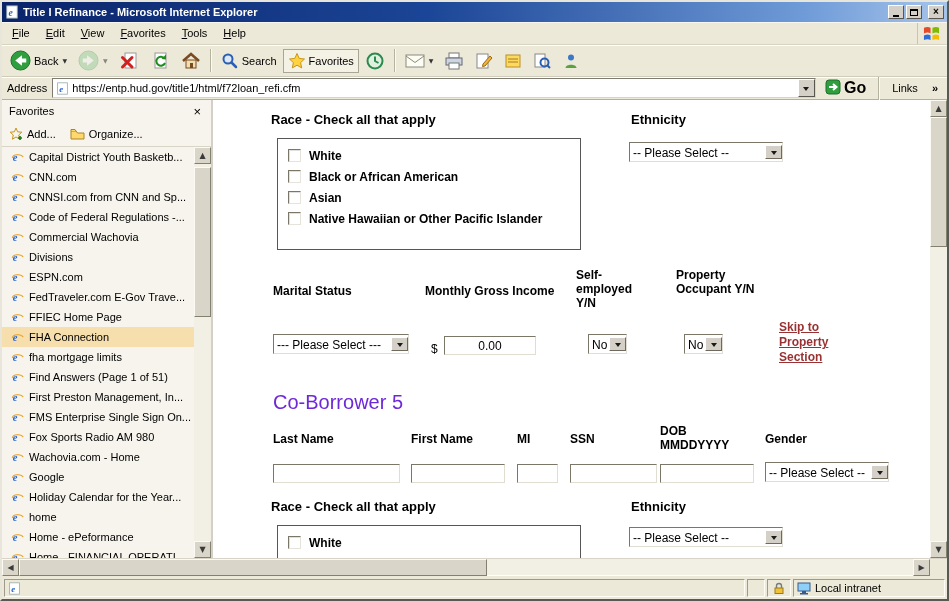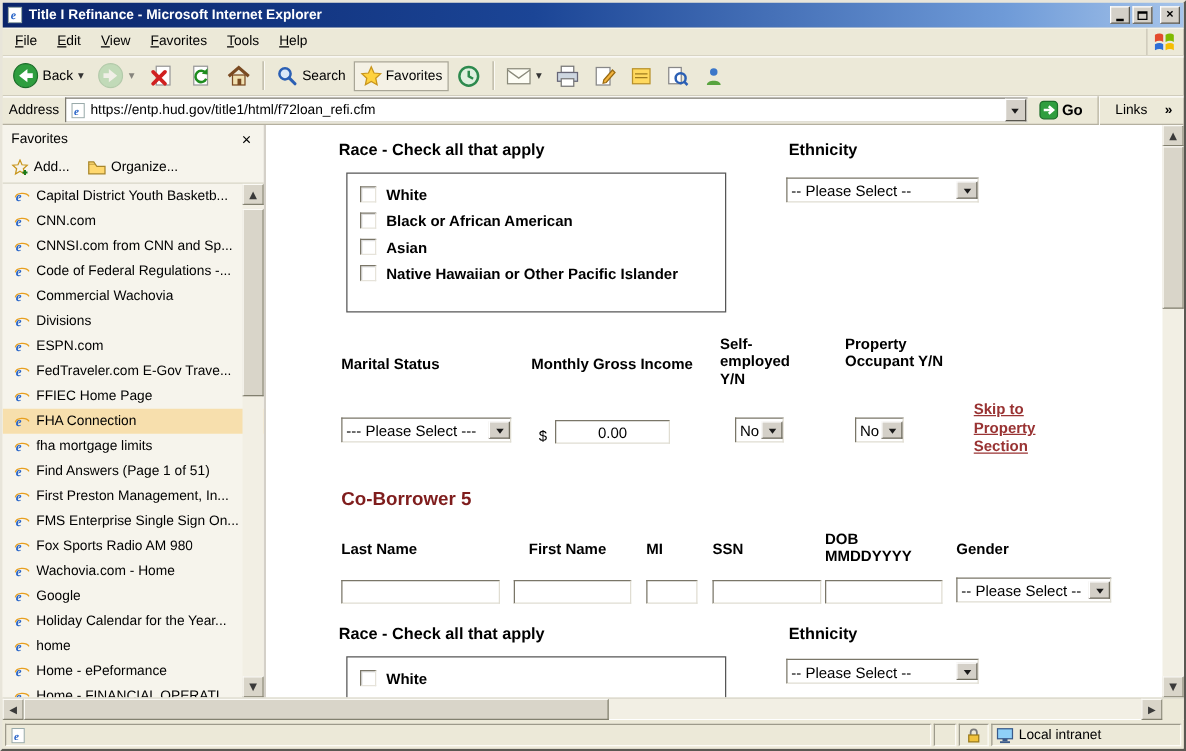--- a/index.html
+++ b/index.html
@@ -29,21 +29,21 @@
   .tb-btn.disabled{opacity:.55}
   .tb-sep{width:2px;height:23px;border-left:1px solid #b6b2a0;border-right:1px solid #fbfaf4;margin:0 3px}
   .dd{font-size:6px;color:#333;font-family:"DejaVu Sans",sans-serif;margin-left:1px}
 
   
   .addressbar{height:23px;display:flex;align-items:center;gap:5px;padding:0 5px;border-bottom:1px solid #b4b0a0;box-shadow:inset 0 1px 0 #fff}
   .addr-label{font-size:11px}
   .url-box{flex:1;height:20px;background:#fff;border:1px solid;border-color:#7e7b70 #d8d5c8 #d8d5c8 #7e7b70;display:flex;align-items:center;padding-left:3px;gap:3px}
   .url-input{flex:1;border:none;outline:none;font-size:11px;font-family:"Liberation Sans",sans-serif;height:16px;padding:0;background:#fff}
   .dd-btn{width:17px;height:18px;background:#d4d0c8;border:1px solid;border-color:#fff #58564e #58564e #fff;display:flex;align-items:center;justify-content:center;cursor:default}
-  .go-btn{display:flex;align-items:center;gap:3px;padding:1px 4px;font-size:12px;font-weight:bold;cursor:default}
+  .go-btn{display:flex;align-items:flex-start;gap:3px;padding:1px 4px;font-size:16px;font-weight:bold;cursor:default}
   .links{display:flex;align-items:center;gap:14px;font-size:11px;padding:0 4px;cursor:default}
   .links .chev{font-weight:bold}
 
   
   .bodyrow{display:flex;height:458px;background:#fff}
   .sidebar{width:211px;background:#f6f4ec;display:flex;flex-direction:column;border-right:2px solid #d4d0c8}
   .sb-header{height:22px;display:flex;align-items:center;padding:0 7px;font-size:11px}
   .sb-close{margin-left:auto;font-size:13px;line-height:1;padding:0 3px;cursor:default}
   .sb-actions{height:25px;display:flex;gap:14px;padding:0 7px;border-bottom:1px solid #d8d5c6}
   .sb-action{display:flex;align-items:center;gap:4px;font-size:11px;cursor:default}
@@ -73,21 +73,21 @@
   .statusbar{height:24px;display:flex;align-items:center;gap:2px;padding:3px 2px 2px;border-top:1px solid #fff;background:#ece9d8}
   .panel{height:18px;border:1px solid;border-color:#9d9a8b #fdfcf7 #fdfcf7 #9d9a8b;display:flex;align-items:center;padding:0 3px;gap:4px;font-size:11px;background:#ece9d8}
   .panel.main-panel{flex:1}
   .panel.small-panel{width:18px}
   .panel.lock-panel{width:24px;justify-content:center}
   .panel.zone-panel{width:152px}
 
   
   .flabel{position:absolute;font-weight:bold;font-size:12px;color:#000;line-height:14px}
   .sec{font-size:13px}
-  .cob-title{position:absolute;font-weight:bold;font-size:15px;color:#7f1d1d}
+  .cob-title{position:absolute;font-weight:normal;font-size:20px;color:#6d28d9}
   .groupbox{position:absolute;border:1px solid #565656;padding:6px 0 0 10px;background:#fff}
   .cb-row{display:flex;align-items:center;gap:8px;height:21px;cursor:default}
   .cb{width:13px;height:13px;background:#fff;border:1px solid;border-color:#7a7668 #e6e3da #e6e3da #7a7668;box-shadow:inset 1px 1px 0 rgba(0,0,0,.12);flex:none}
   .cb-label{font-weight:bold;font-size:12px}
   .ftext{position:absolute;height:19px;background:#fff;border:1px solid;border-color:#7a7668 #e0ddd2 #e0ddd2 #7a7668;font-size:12px;font-family:"Liberation Sans",sans-serif;padding:0 3px;outline:none}
   .center{text-align:center}
   .select{position:absolute;height:20px;background:#fff;border:1px solid;border-color:#7a7668 #e0ddd2 #e0ddd2 #7a7668;display:flex;align-items:center;cursor:default}
   .sel-txt{flex:1;font-size:12px;padding:2px 2px 0 3px;white-space:nowrap;overflow:hidden}
   .sel-btn{width:17px;background:#d4d0c8;border:1px solid;border-color:#fff #6e6b5e #6e6b5e #fff;display:flex;align-items:center;justify-content:center}
   .arr-d{width:0;height:0;border:3.5px solid transparent;border-top:4.5px solid #1a1a1a;margin-top:5px}
@@ -611,21 +611,21 @@
           <span class="sel-btn">
               <span class="arr-d"></span>
             </span>
         </div>
 
         <a class="skip-link" style="left:566px;top:220px">Skip to Property Section</a>
 
         <div class="cob-title" style="left:60px;top:291px">Co-Borrower 5</div>
 
         <div class="flabel" style="left:60px;top:332px">Last Name</div>
-        <div class="flabel" style="left:210px;top:332px">First Name</div>
+        <div class="flabel" style="left:198px;top:332px">First Name</div>
         <div class="flabel" style="left:304px;top:332px">MI</div>
         <div class="flabel" style="left:357px;top:332px">SSN</div>
         <div class="flabel" style="left:447px;top:324px;width:85px">DOB MMDDYYYY</div>
         <div class="flabel" style="left:552px;top:332px">Gender</div>
 
         <input class="ftext" style="left: 60px; top: 364px; width: 127px;">
         <input class="ftext" style="left: 198px; top: 364px; width: 94px;">
         <input class="ftext" style="left: 304px; top: 364px; width: 41px;">
         <input class="ftext" style="left: 357px; top: 364px; width: 87px;">
         <input class="ftext" style="left: 447px; top: 364px; width: 94px;">

